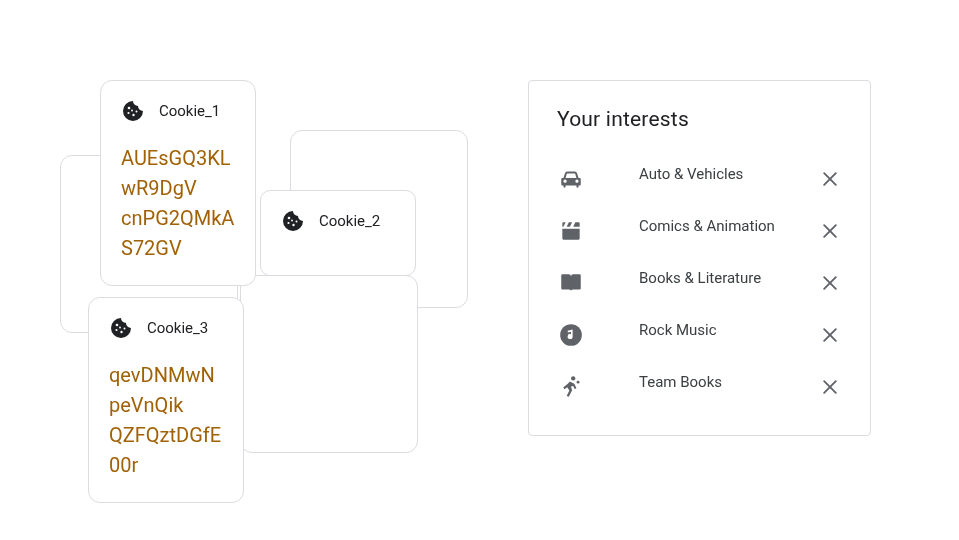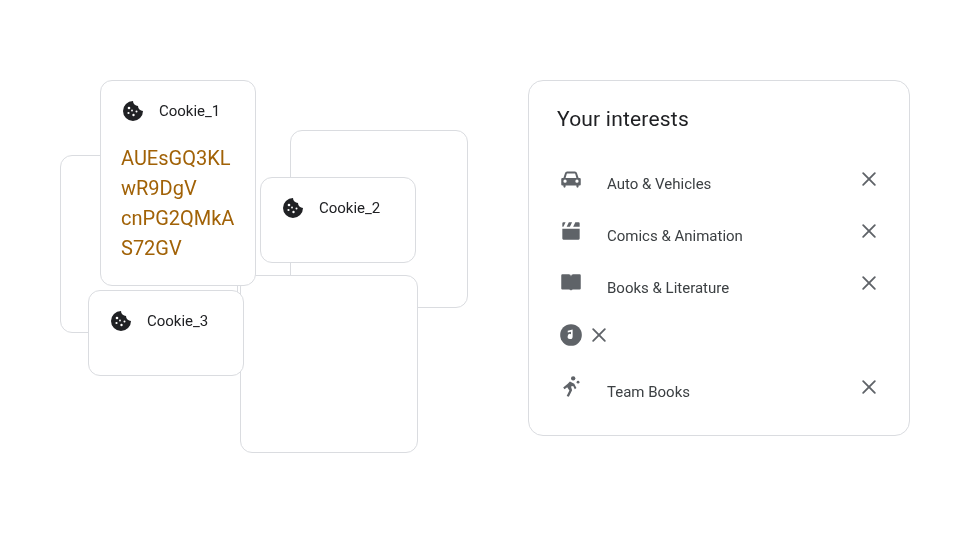--- a/index.html
+++ b/index.html
@@ -50,45 +50,46 @@
     color: #a16207;
     line-height: 1.5;
     word-break: break-all;
   }
 
   
   .blank-a { left: 0px;   top: 75px;  width: 178px; height: 178px; }
   .blank-b { left: 230px; top: 50px;  width: 178px; height: 178px; }
   .blank-c { left: 180px; top: 195px; width: 178px; height: 178px; }
   .cookie-1 { left: 40px;  top: 0px;   z-index: 5; }
-  .cookie-2 { left: 200px; top: 97px; z-index: 6; }
-  .cookie-3 { left: 28px;  top: 210px; z-index: 4; }
+  .cookie-2 { left: 200px; top: 110px; z-index: 6; border-radius: 10px; }
+  .cookie-3 { left: 28px;  top: 217px; z-index: 4; }
 
   
   .interests-panel {
     position: absolute;
     left: 528px;
     top: 80px;
-    width: 382px;
+    width: 343px;
     border: 1px solid #dadce0;
-    border-radius: 15px;
+    border-radius: 4px;
     background: #fff;
     padding: 26px 26px 22px 28px;
   }
   .interests-title {
     font-size: 21px;
     color: #202124;
     font-weight: 400;
     margin-bottom: 22px;
     letter-spacing: 0.2px;
   }
   .interest-row {
     display: flex;
-    align-items: flex-end;
+    align-items: flex-start;
     padding: 12px 0;
+    gap: 32px;
   }
   .interest-icon {
     width: 28px;
     height: 28px;
     flex: 0 0 28px;
     display: flex;
     align-items: center;
     justify-content: center;
   }
   .interest-icon svg { display: block; }
@@ -123,20 +124,24 @@
           <path d="M12 2a10 10 0 1 0 10 10 5 5 0 0 1-5-5 5 5 0 0 1-5-5z"></path>
           <circle cx="8" cy="9" r="1.3" fill="#fff"></circle>
           <circle cx="7.5" cy="14" r="1.1" fill="#fff"></circle>
           <circle cx="12.5" cy="16" r="1.2" fill="#fff"></circle>
           <circle cx="15.5" cy="12.5" r="1.0" fill="#fff"></circle>
           <circle cx="11" cy="11.5" r="0.9" fill="#fff"></circle>
         </svg>
       </span>
       <span class="cookie-name">Cookie_3</span>
     </div>
+    <div class="cookie-body">
+      <span>qevDNMwNpeVnQik</span><br>
+      <span>QZFQztDGfE00r</span>
+    </div>
   </div>
 
   <div class="card-blank blank-c"></div>
 
   <div class="cookie-card cookie-1">
     <div class="cookie-head">
       <span class="cookie-icon">
         <svg width="24" height="24" viewBox="0 0 24 24" fill="#202124">
           <path d="M12 2a10 10 0 1 0 10 10 5 5 0 0 1-5-5 5 5 0 0 1-5-5z"></path>
           <circle cx="8" cy="9" r="1.3" fill="#fff"></circle>
@@ -219,20 +224,21 @@
     </span>
   </div>
 
   <div class="interest-row">
     <span class="interest-icon">
       <svg width="26" height="26" viewBox="0 0 24 24" fill="#5f6368">
         <circle cx="12" cy="12" r="10"></circle>
         <path d="M13.5 7v6.3a2.3 2.3 0 1 1-1.5-2.1V9l-3 .8V8l4.5-1z" fill="#fff"></path>
       </svg>
     </span>
+    <span class="interest-label">Rock Music</span>
     <span class="interest-close">
       <svg width="20" height="20" viewBox="0 0 24 24" fill="none" stroke="#5f6368" stroke-width="2.2" stroke-linecap="round">
         <line x1="5" y1="5" x2="19" y2="19"></line>
           <line x1="19" y1="5" x2="5" y2="19"></line>
       </svg>
     </span>
   </div>
 
   <div class="interest-row">
     <span class="interest-icon">

